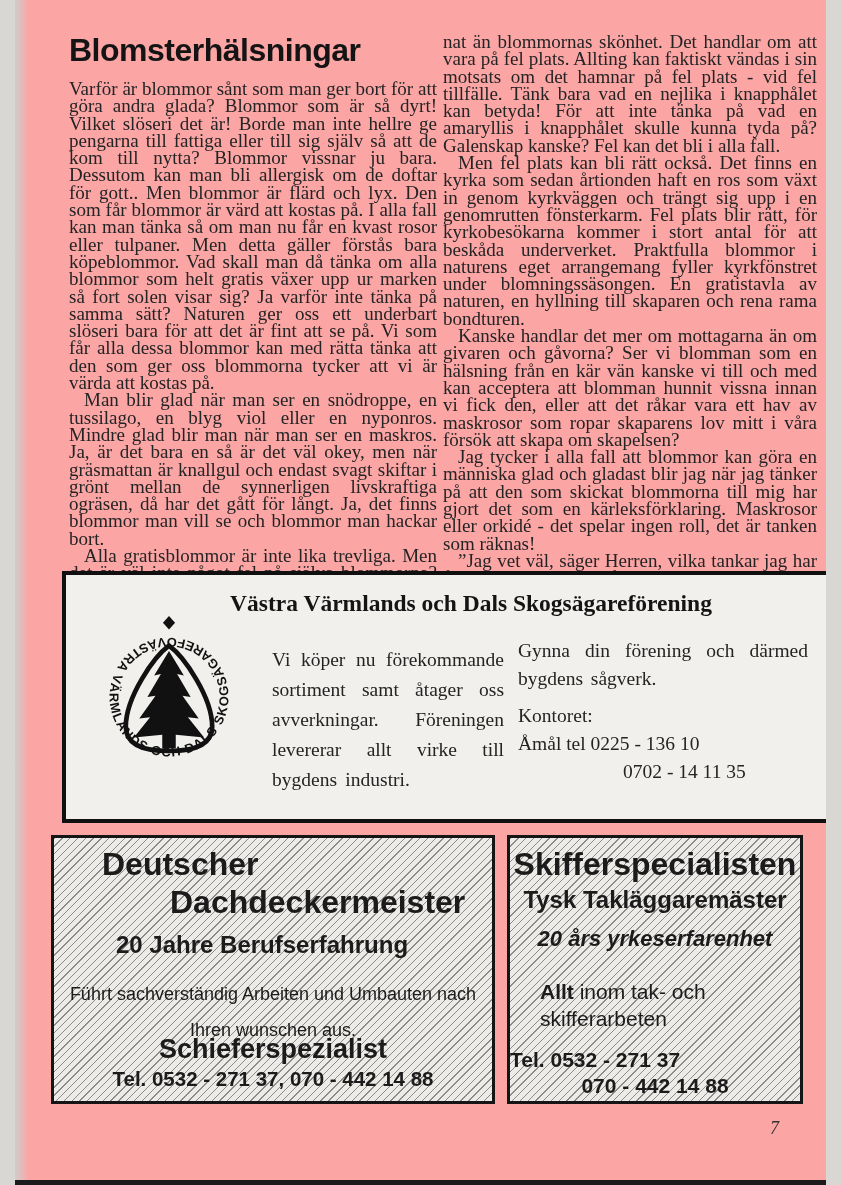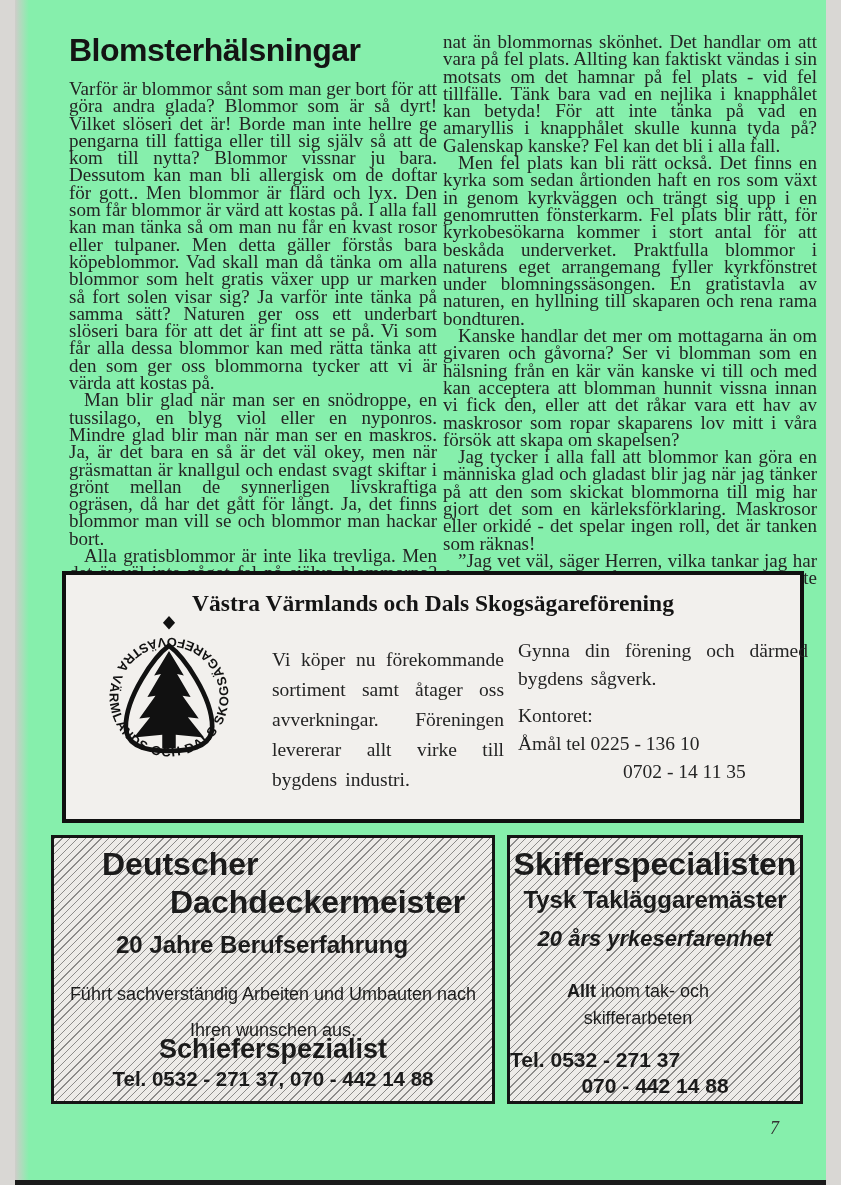--- a/index.html
+++ b/index.html
@@ -1,18 +1,18 @@
 <!DOCTYPE html>
 <html><head>
 <meta charset="utf-8">
 <style>
   html,body{margin:0;padding:0;background:#d9d7d4;}
   .page{
     position:relative;width:811px;height:1185px;margin:0 auto;
-    background:#86efac;overflow:hidden;
+    background:#fca5a5;overflow:hidden;
     font-family:"Liberation Serif", serif;color:#222;
   }
   .scan-left{position:absolute;left:0;top:0;width:14px;height:1185px;
     background:linear-gradient(90deg,#cfcdca,rgba(241,239,236,0));}
   .scan-bottom{position:absolute;left:0;bottom:0;width:841px;height:5px;background:#1b1b1b;}
 
   
   .headline{
     position:absolute;left:54px;top:32px;margin:0;
     font-family:"Liberation Sans", sans-serif;font-weight:bold;
@@ -25,21 +25,21 @@
     margin:0;font-size:19px;line-height:17.3px;text-align:justify;color:#242424;
   }
   .col p.ind{text-indent:15px;}
   .byline{
     margin-top:20px;text-align:center;font-style:italic;font-size:16.5px;color:#242424;
   }
 
   
   .forestry{
     position:absolute;left:47px;top:571px;width:734px;height:244px;
-    border:4px solid #101010;background:#f2f0ed;
+    border:4px solid #101010;background:#f2f0ed;padding-left:38px;
   }
   .f-title{
     text-align:center;margin-top:15px;font-weight:bold;font-size:23.5px;color:#141414;
   }
   .f-logo{position:absolute;left:22px;top:38px;}
   .f-left{
     position:absolute;left:206px;top:70px;width:232px;
     font-size:19.5px;line-height:30px;text-align:justify;word-spacing:3.5px;color:#242424;
   }
   .f-right{position:absolute;left:452px;top:62px;width:290px;
@@ -73,22 +73,22 @@
   .slate{
     position:absolute;left:492px;top:835px;width:290px;height:263px;
     border:3px solid #151515;font-family:"Liberation Sans", sans-serif;color:#1b1b1b;
   }
   .s-title{position:absolute;left:0;top:8px;width:100%;text-align:center;
     font-size:32px;font-weight:bold;}
   .s-sub{position:absolute;left:0;top:48px;width:100%;text-align:center;
     font-size:24px;font-weight:bold;}
   .s-exp{position:absolute;left:0;top:88px;width:100%;text-align:center;
     font-size:22px;font-weight:bold;font-style:italic;}
-  .s-body{position:absolute;left:13px;top:140px;width:230px;text-align:center;
-    font-size:18px;line-height:27px;}
+  .s-body{position:absolute;left:30px;top:140px;width:230px;
+    font-size:21px;line-height:27px;}
   .s-body b{font-weight:bold;}
   .s-tel1{position:absolute;left:0;top:210px;width:100%;text-align:left;
     font-size:21px;font-weight:bold;}
   .s-tel2{position:absolute;left:0;top:236px;width:100%;text-align:center;
     font-size:21px;font-weight:bold;}
 
   .pagenum{position:absolute;left:755px;top:1118px;font-style:italic;font-size:18px;color:#333;}
 </style>
 </head>
 <body>

